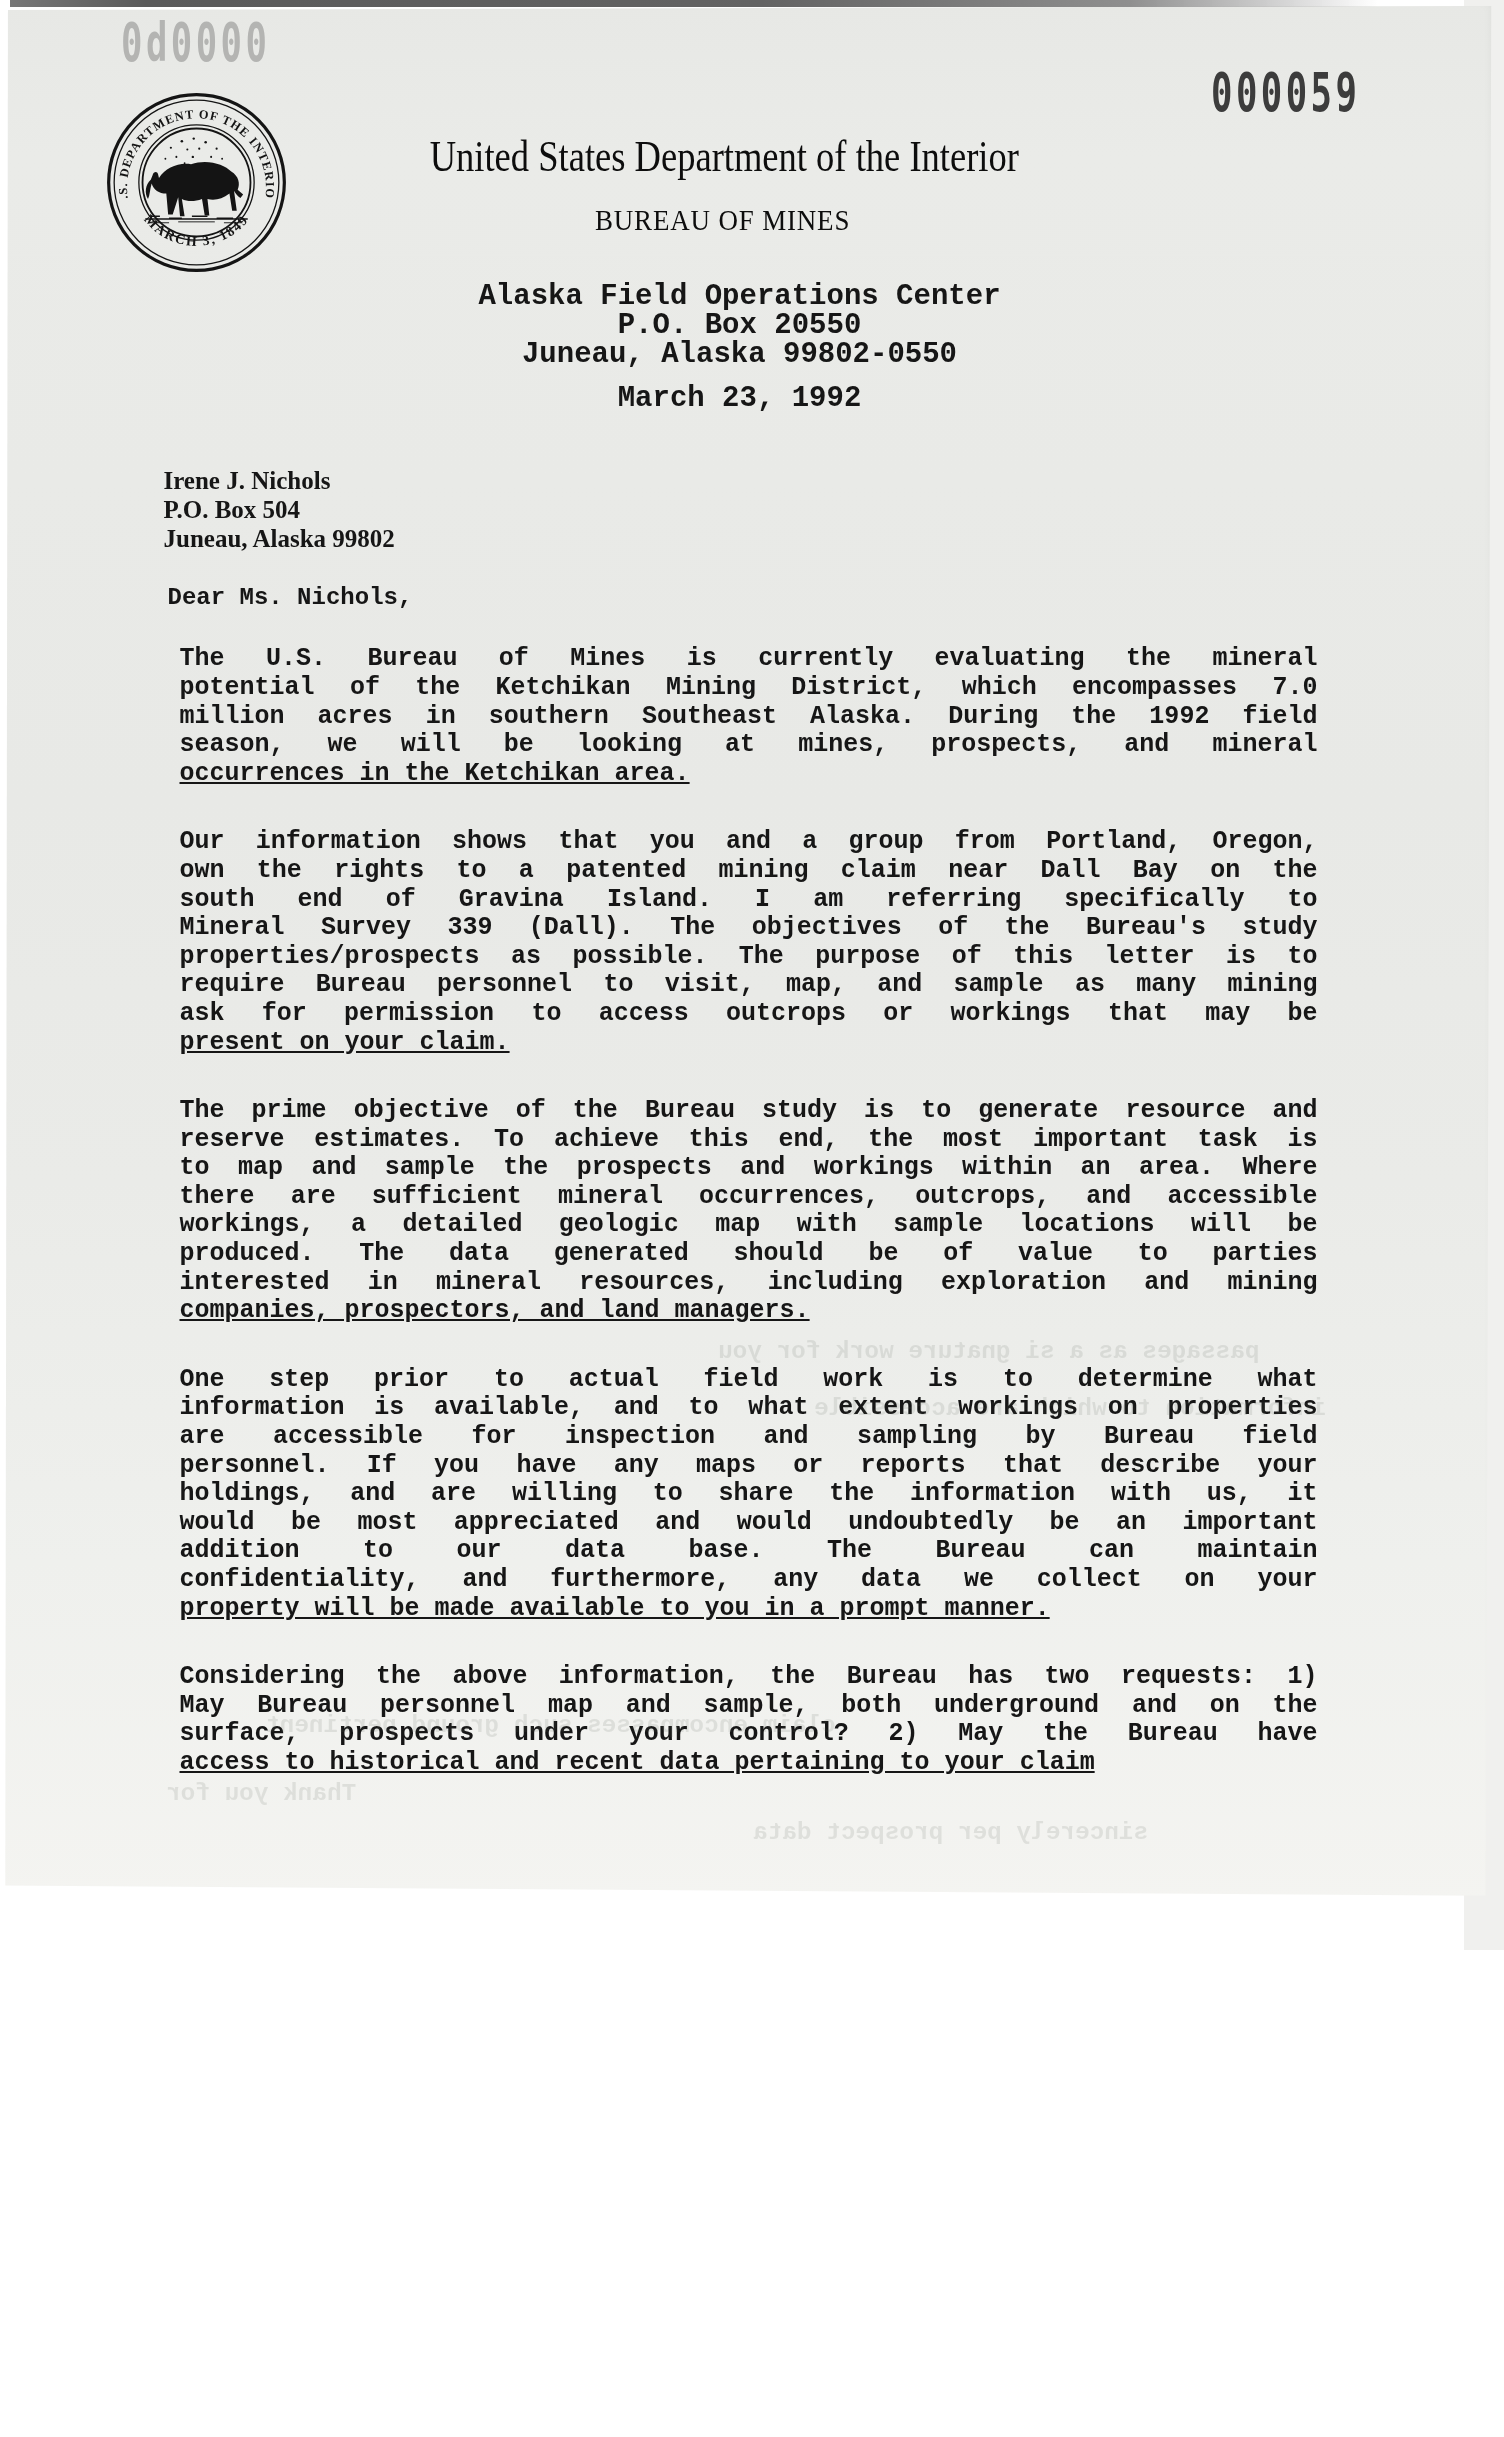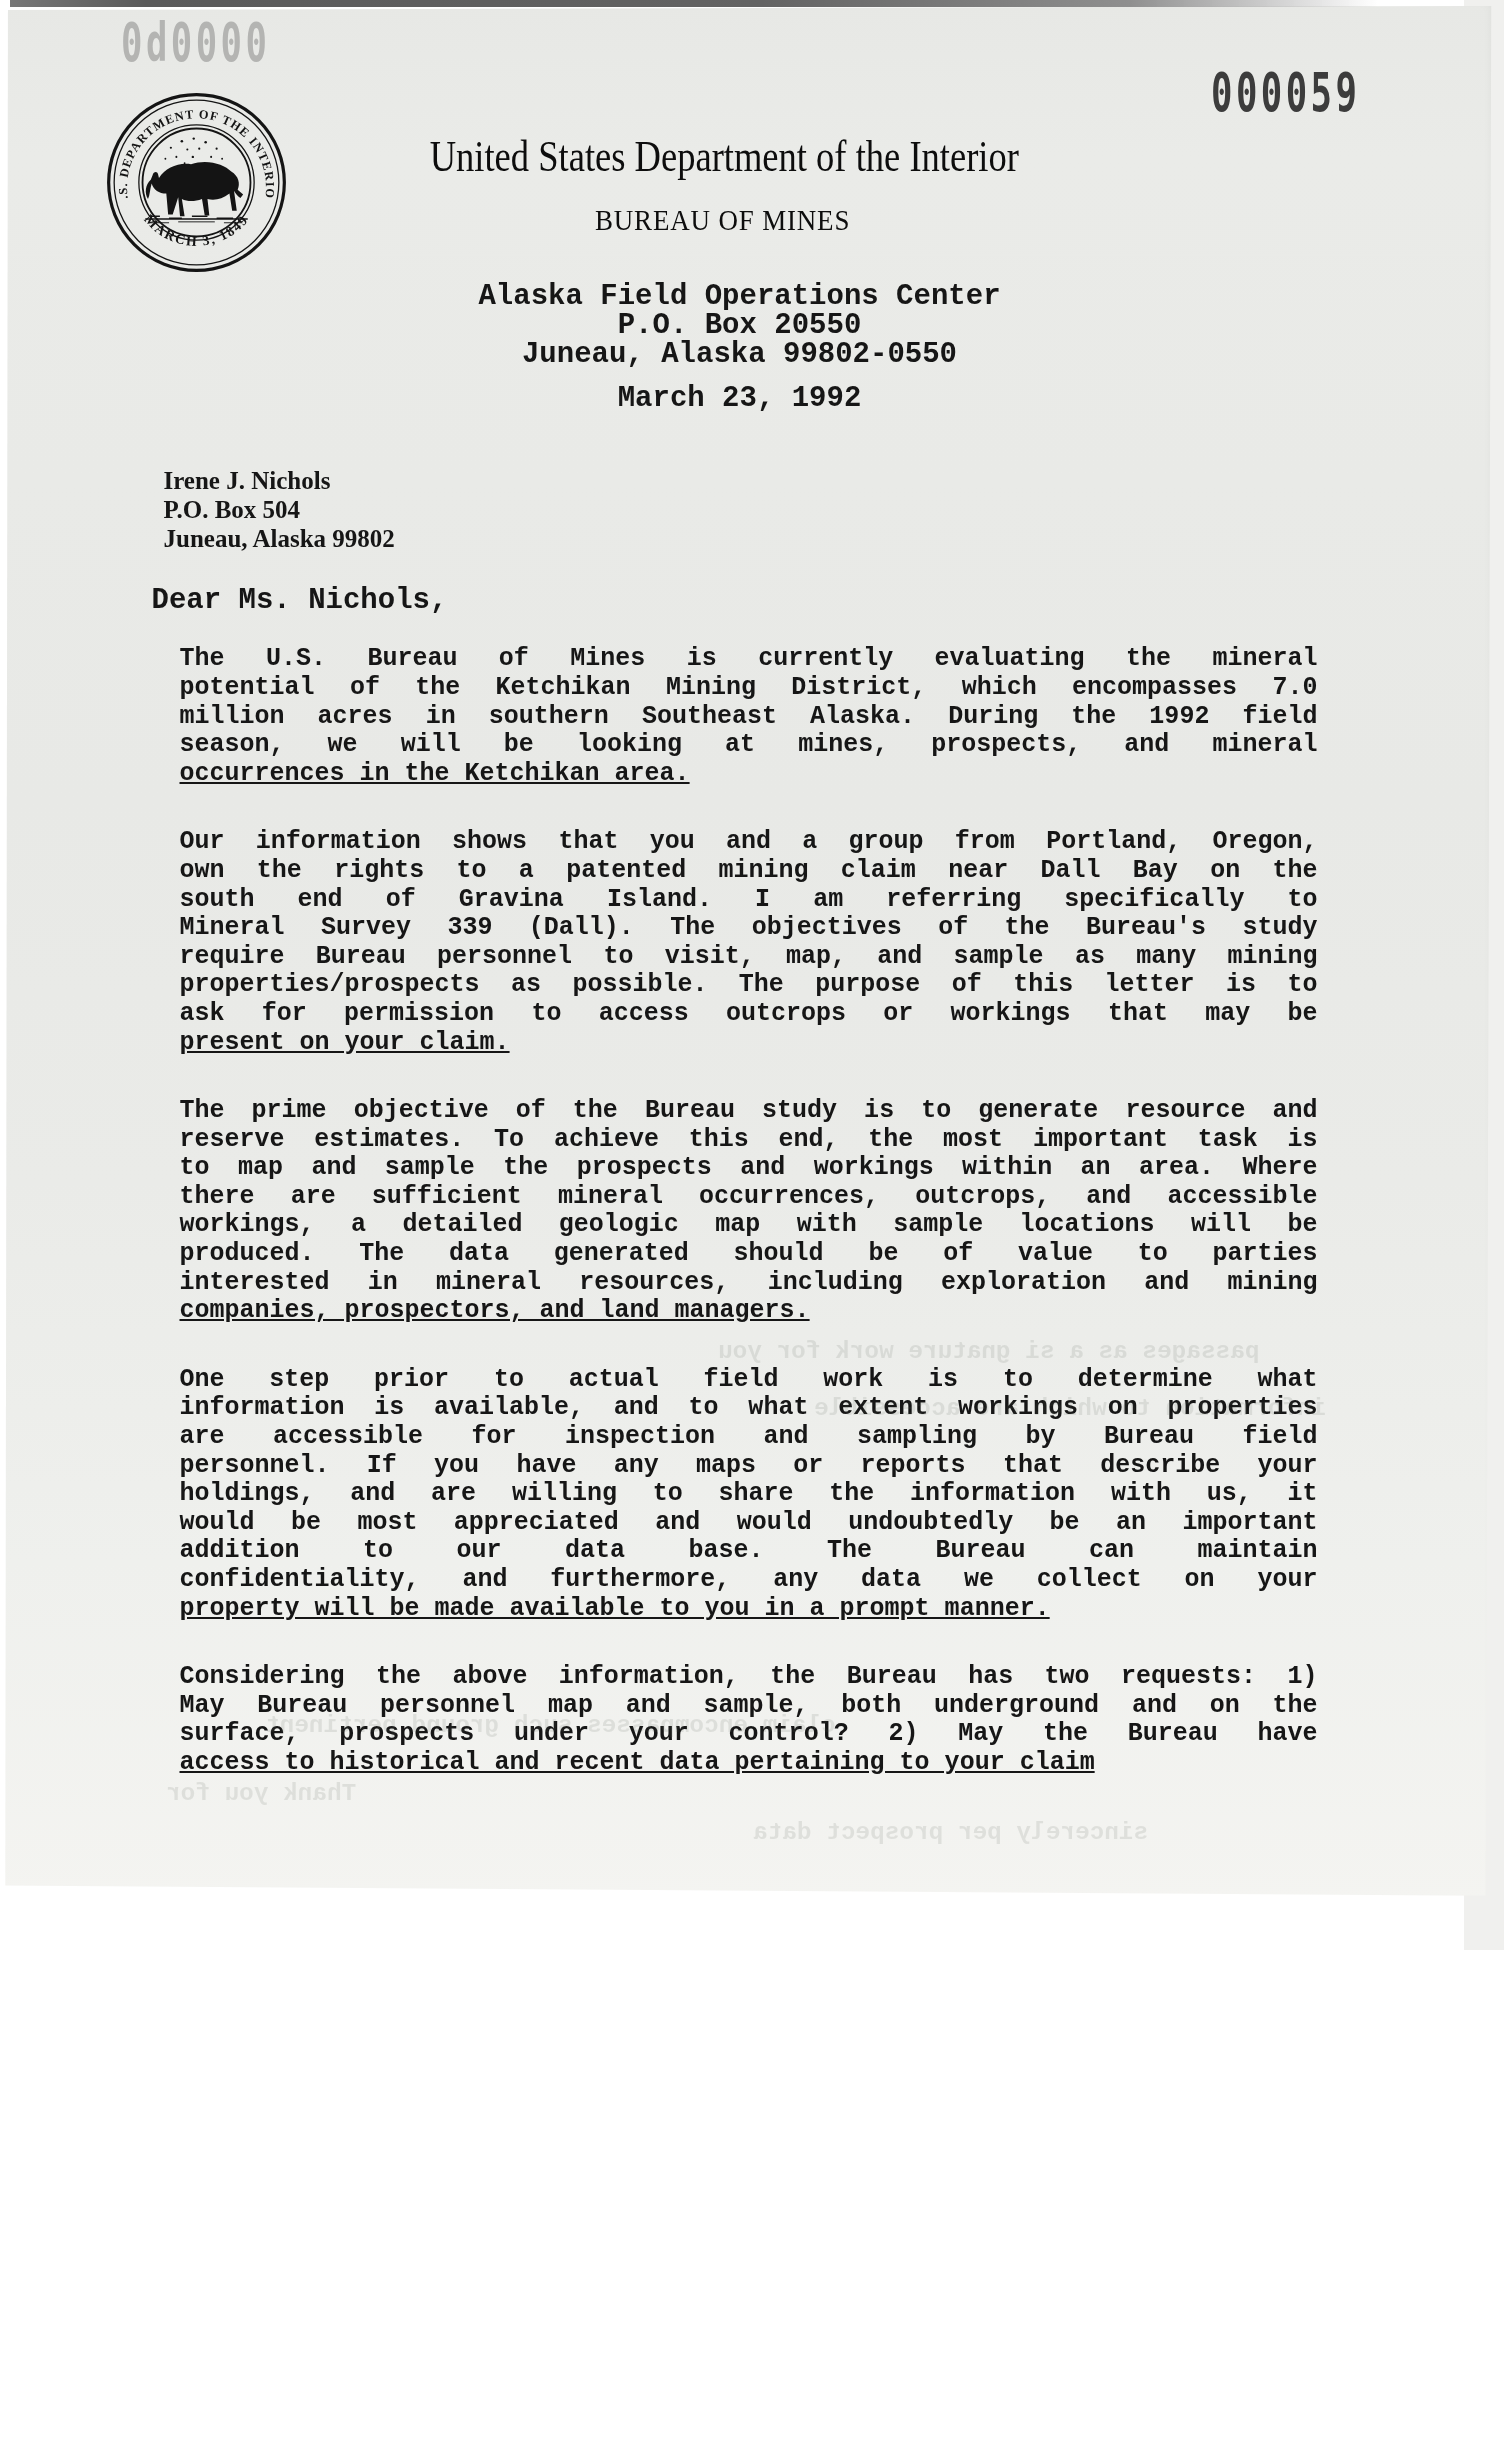--- a/index.html
+++ b/index.html
@@ -37,21 +37,21 @@
 
   
   .head-col{position:absolute;left:158px;width:1156px;text-align:center;}
   .agency-title{top:127px;font-size:44px;letter-spacing:0px;transform:translateX(-15.7px) scaleX(0.83);transform-origin:center top;white-space:nowrap;}
   .bureau-line{top:200px;font-size:29px;letter-spacing:0.9px;transform:translateX(-17.4px) scaleX(0.93);transform-origin:center top;white-space:nowrap;}
   .office-block{top:278px;font-size:29px;line-height:29px;}
   .date-line{top:378px;font-size:29px;}
 
   
   .recipient{position:absolute;left:160px;top:462px;font-size:25px;line-height:29px;white-space:pre;font-family:Liberation Serif, serif;}
-  .salutation{position:absolute;left:148px;top:580px;font-size:29px;}
+  .salutation{position:absolute;left:164px;top:580px;font-size:24px;}
   .body-copy{position:absolute;left:158px;top:641px;width:1156px;font-size:25px;}
   .para{margin:0 0 40px 18px;}
   .pline{
     line-height:28.6px;height:28.6px;
     text-align:justify;text-align-last:justify;
     white-space:normal;
   }
   .pline.last{text-align-last:left;text-decoration:underline;}
 
   
@@ -155,22 +155,22 @@
         <div class="pline">potential of the Ketchikan Mining District, which encompasses 7.0</div>
         <div class="pline">million acres in southern Southeast Alaska.  During the 1992 field</div>
         <div class="pline">season, we will be looking at mines, prospects, and mineral</div>
         <div class="pline last">occurrences in the Ketchikan area.</div>
       </div>
       <div class="para">
         <div class="pline">Our information shows that you and a group from Portland, Oregon,</div>
         <div class="pline">own the rights to a patented mining claim near Dall Bay on the</div>
         <div class="pline">south end of Gravina Island.  I am referring specifically to</div>
         <div class="pline">Mineral Survey 339 (Dall).  The objectives of the Bureau's study</div>
+        <div class="pline">properties/prospects as possible.  The purpose of this letter is to</div>
         <div class="pline">require Bureau personnel to visit, map, and sample as many mining</div>
-        <div class="pline">properties/prospects as possible.  The purpose of this letter is to</div>
         <div class="pline">ask for permission to access outcrops or workings that may be</div>
         <div class="pline last">present on your claim.</div>
       </div>
       <div class="para">
         <div class="pline">The prime objective of the Bureau study is to generate resource and</div>
         <div class="pline">reserve estimates.  To achieve this end, the most important task is</div>
         <div class="pline">to map and sample the prospects and workings within an area.  Where</div>
         <div class="pline">there are sufficient mineral occurrences, outcrops, and accessible</div>
         <div class="pline">workings, a detailed geologic map with sample locations will be</div>
         <div class="pline">produced.  The data generated should be of value to parties</div>

